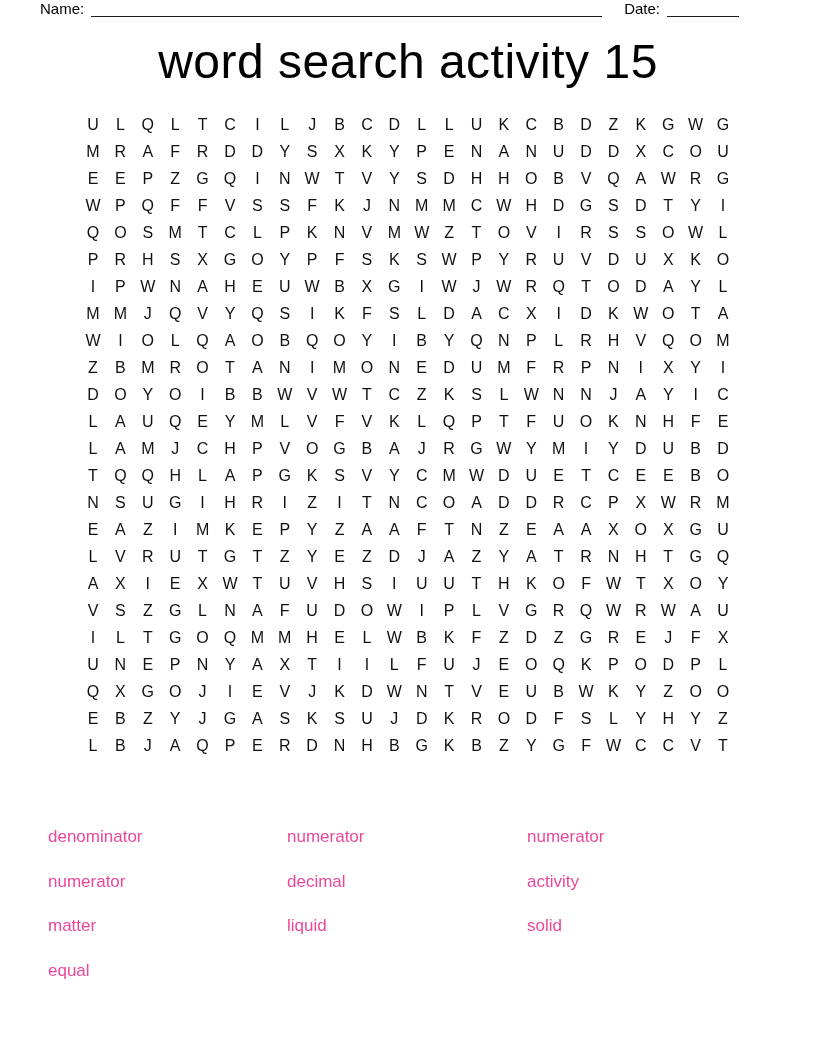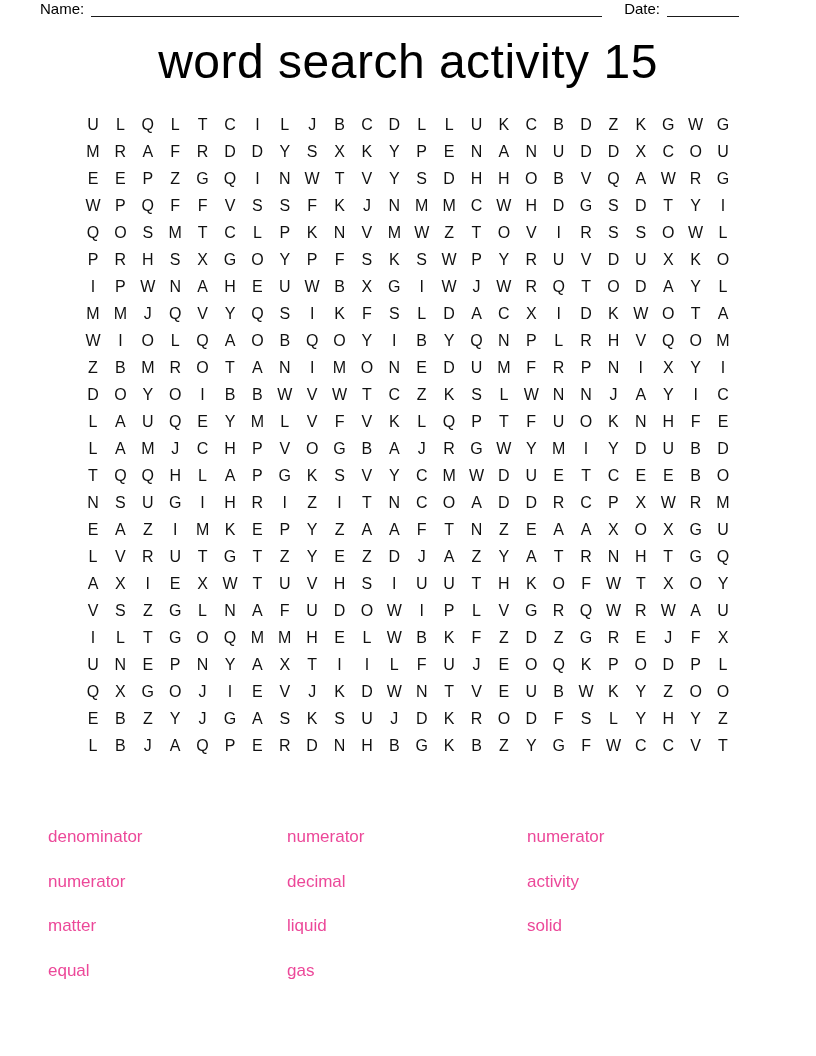--- a/index.html
+++ b/index.html
@@ -684,14 +684,13 @@
     <div class="word-item">denominator</div>
     <div class="word-item">numerator</div>
     <div class="word-item">numerator</div>
     <div class="word-item">numerator</div>
     <div class="word-item">decimal</div>
     <div class="word-item">activity</div>
     <div class="word-item">matter</div>
     <div class="word-item">liquid</div>
     <div class="word-item">solid</div>
     <div class="word-item">equal</div>
-    <div class="word-item">gas</div>
   </div>
 
 </body></html>

